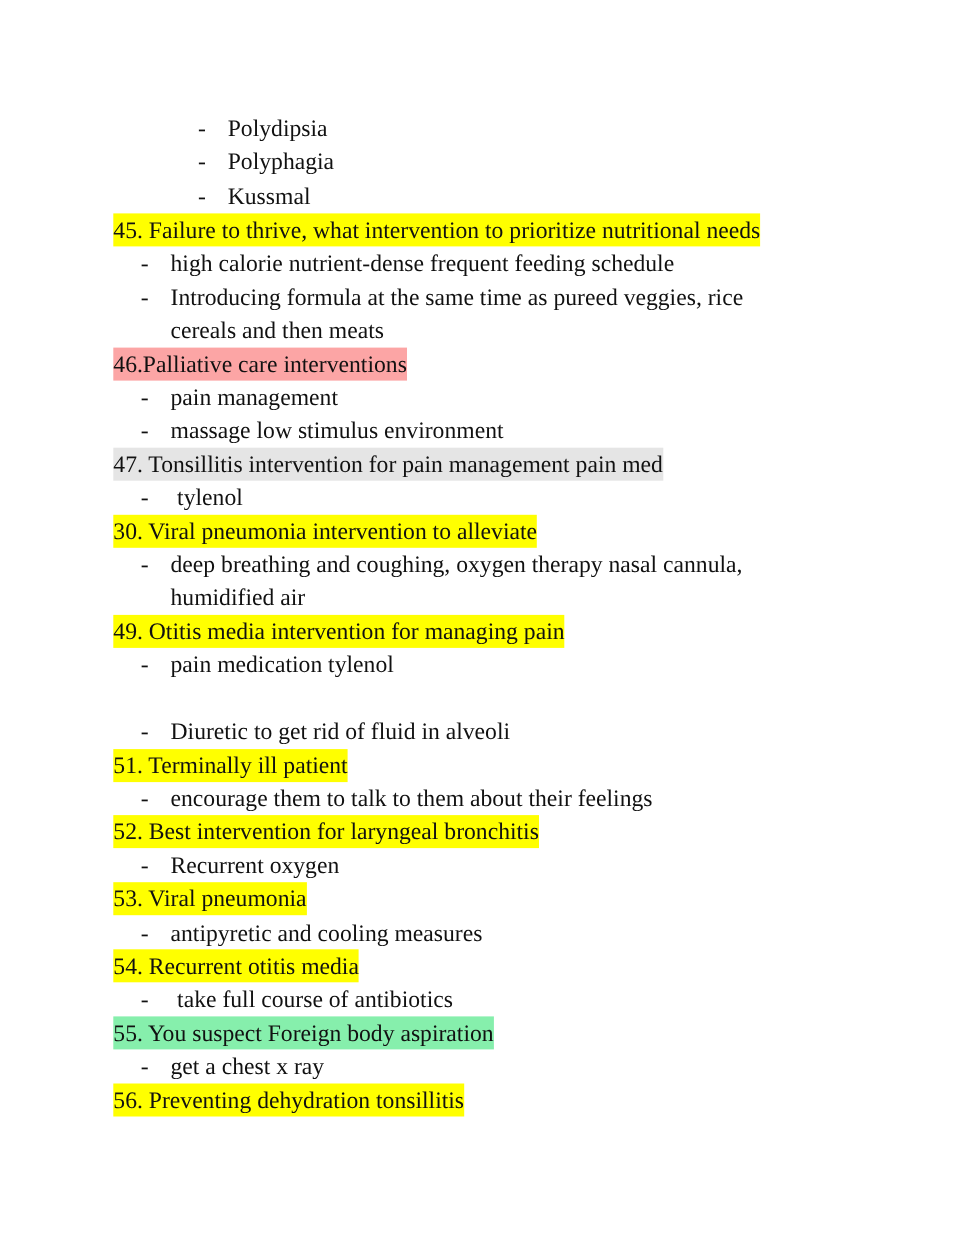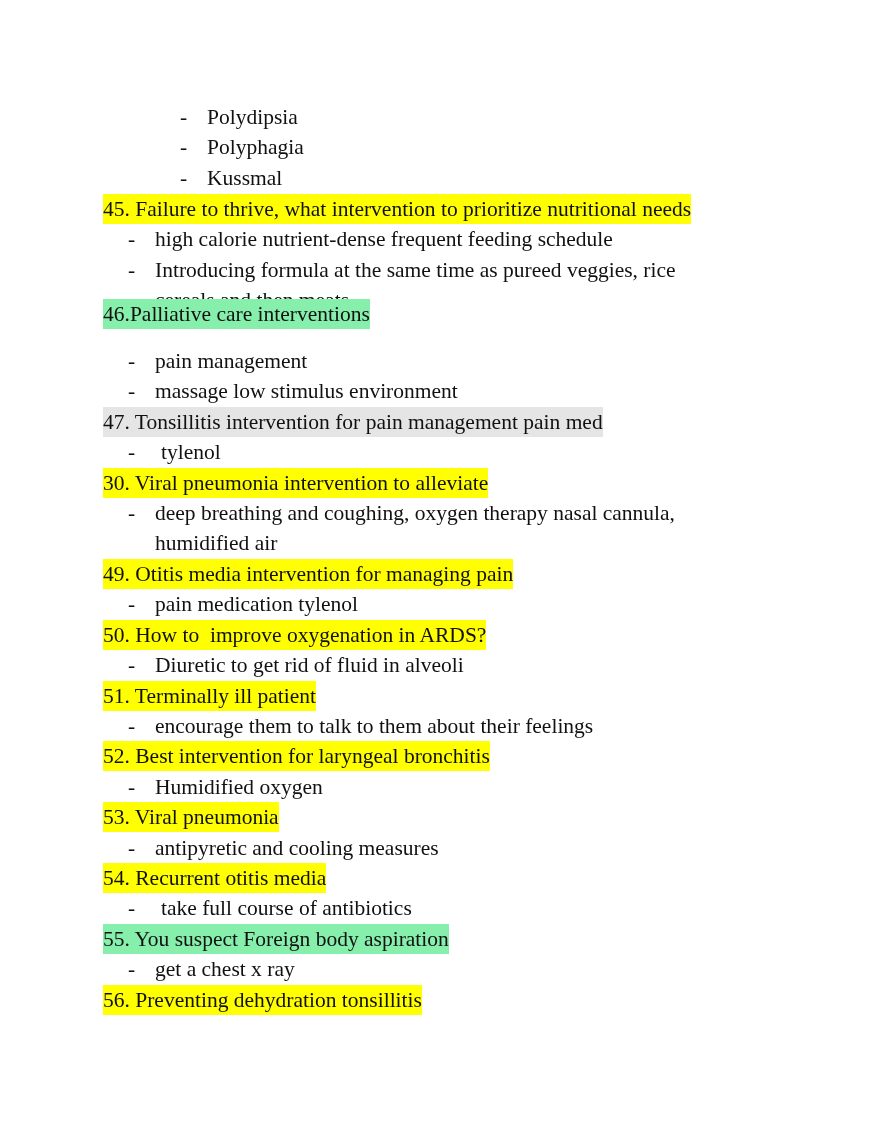--- a/index.html
+++ b/index.html
@@ -33,21 +33,21 @@
   <div class="line" style="top:224px;left:128px;">
     <span class="dash" style="left:0">-</span>
     <span class="txt" style="left:27px">high calorie nutrient-dense frequent feeding schedule</span>
   </div>
   <div class="line" style="top:255px;left:128px;">
     <span class="dash" style="left:0">-</span>
     <span class="txt" style="left:27px">Introducing formula at the same time as pureed veggies, rice</span>
   </div>
   <div class="line" style="top:285px;left:155px;">cereals and then meats</div>
 
-  <div class="line hl" style="top: 299px; left: 103px; background: #86efac; white-space: pre;">46.Palliative care interventions</div>
+  <div class="line hl" style="top: 316px; left: 103px; background: #fca5a5; white-space: pre;">46.Palliative care interventions</div>
   <div class="line" style="top:346px;left:128px;">
     <span class="dash" style="left:0">-</span>
     <span class="txt" style="left:27px">pain management</span>
   </div>
   <div class="line" style="top:376px;left:128px;">
     <span class="dash" style="left:0">-</span>
     <span class="txt" style="left:27px">massage low stimulus environment</span>
   </div>
 
   <div class="line hl" style="top: 407px; left: 103px; background: #e5e5e5; white-space: pre; text-align: right;">47. Tonsillitis intervention for pain management pain med</div>
@@ -62,36 +62,35 @@
     <span class="txt" style="left:27px">deep breathing and coughing, oxygen therapy nasal cannula,</span>
   </div>
   <div class="line" style="top:528px;left:155px;">humidified air</div>
 
   <div class="line hl" style="top: 559px; left: 103px; background: rgb(255, 255, 0); white-space: pre;">49. Otitis media intervention for managing pain</div>
   <div class="line" style="top:589px;left:128px;">
     <span class="dash" style="left:0">-</span>
     <span class="txt" style="left:27px">pain medication tylenol</span>
   </div>
 
-  <div class="line hl" style="top: 620px; left: 103px; background: rgb(255, 255, 0); white-space: pre;">50. How to  improve oxygenation in ARDS?</div>
   <div class="line" style="top:650px;left:128px;">
     <span class="dash" style="left:0">-</span>
     <span class="txt" style="left:27px">Diuretic to get rid of fluid in alveoli</span>
   </div>
 
   <div class="line hl" style="top: 681px; left: 103px; background: rgb(255, 255, 0); white-space: pre; text-align: center;">51. Terminally ill patient</div>
   <div class="line" style="top:711px;left:128px;">
     <span class="dash" style="left:0">-</span>
     <span class="txt" style="left:27px">encourage them to talk to them about their feelings</span>
   </div>
 
   <div class="line hl" style="top: 741px; left: 103px; background: rgb(255, 255, 0); white-space: pre; text-align: center;">52. Best intervention for laryngeal bronchitis</div>
   <div class="line" style="top:772px;left:128px;">
     <span class="dash" style="left:0">-</span>
-    <span class="txt" style="left:27px">Humidified oxygen</span>
+    <span class="txt" style="left:27px">Recurrent oxygen</span>
   </div>
 
   <div class="line hl" style="top: 802px; left: 103px; background: rgb(255, 255, 0); white-space: pre; text-align: right;">53. Viral pneumonia</div>
   <div class="line" style="top:833px;left:128px;">
     <span class="dash" style="left:0">-</span>
     <span class="txt" style="left:27px">antipyretic and cooling measures</span>
   </div>
 
   <div class="line hl" style="top: 863px; left: 103px; background: rgb(255, 255, 0); white-space: pre;">54. Recurrent otitis media</div>
   <div class="line" style="top:893px;left:128px;">

